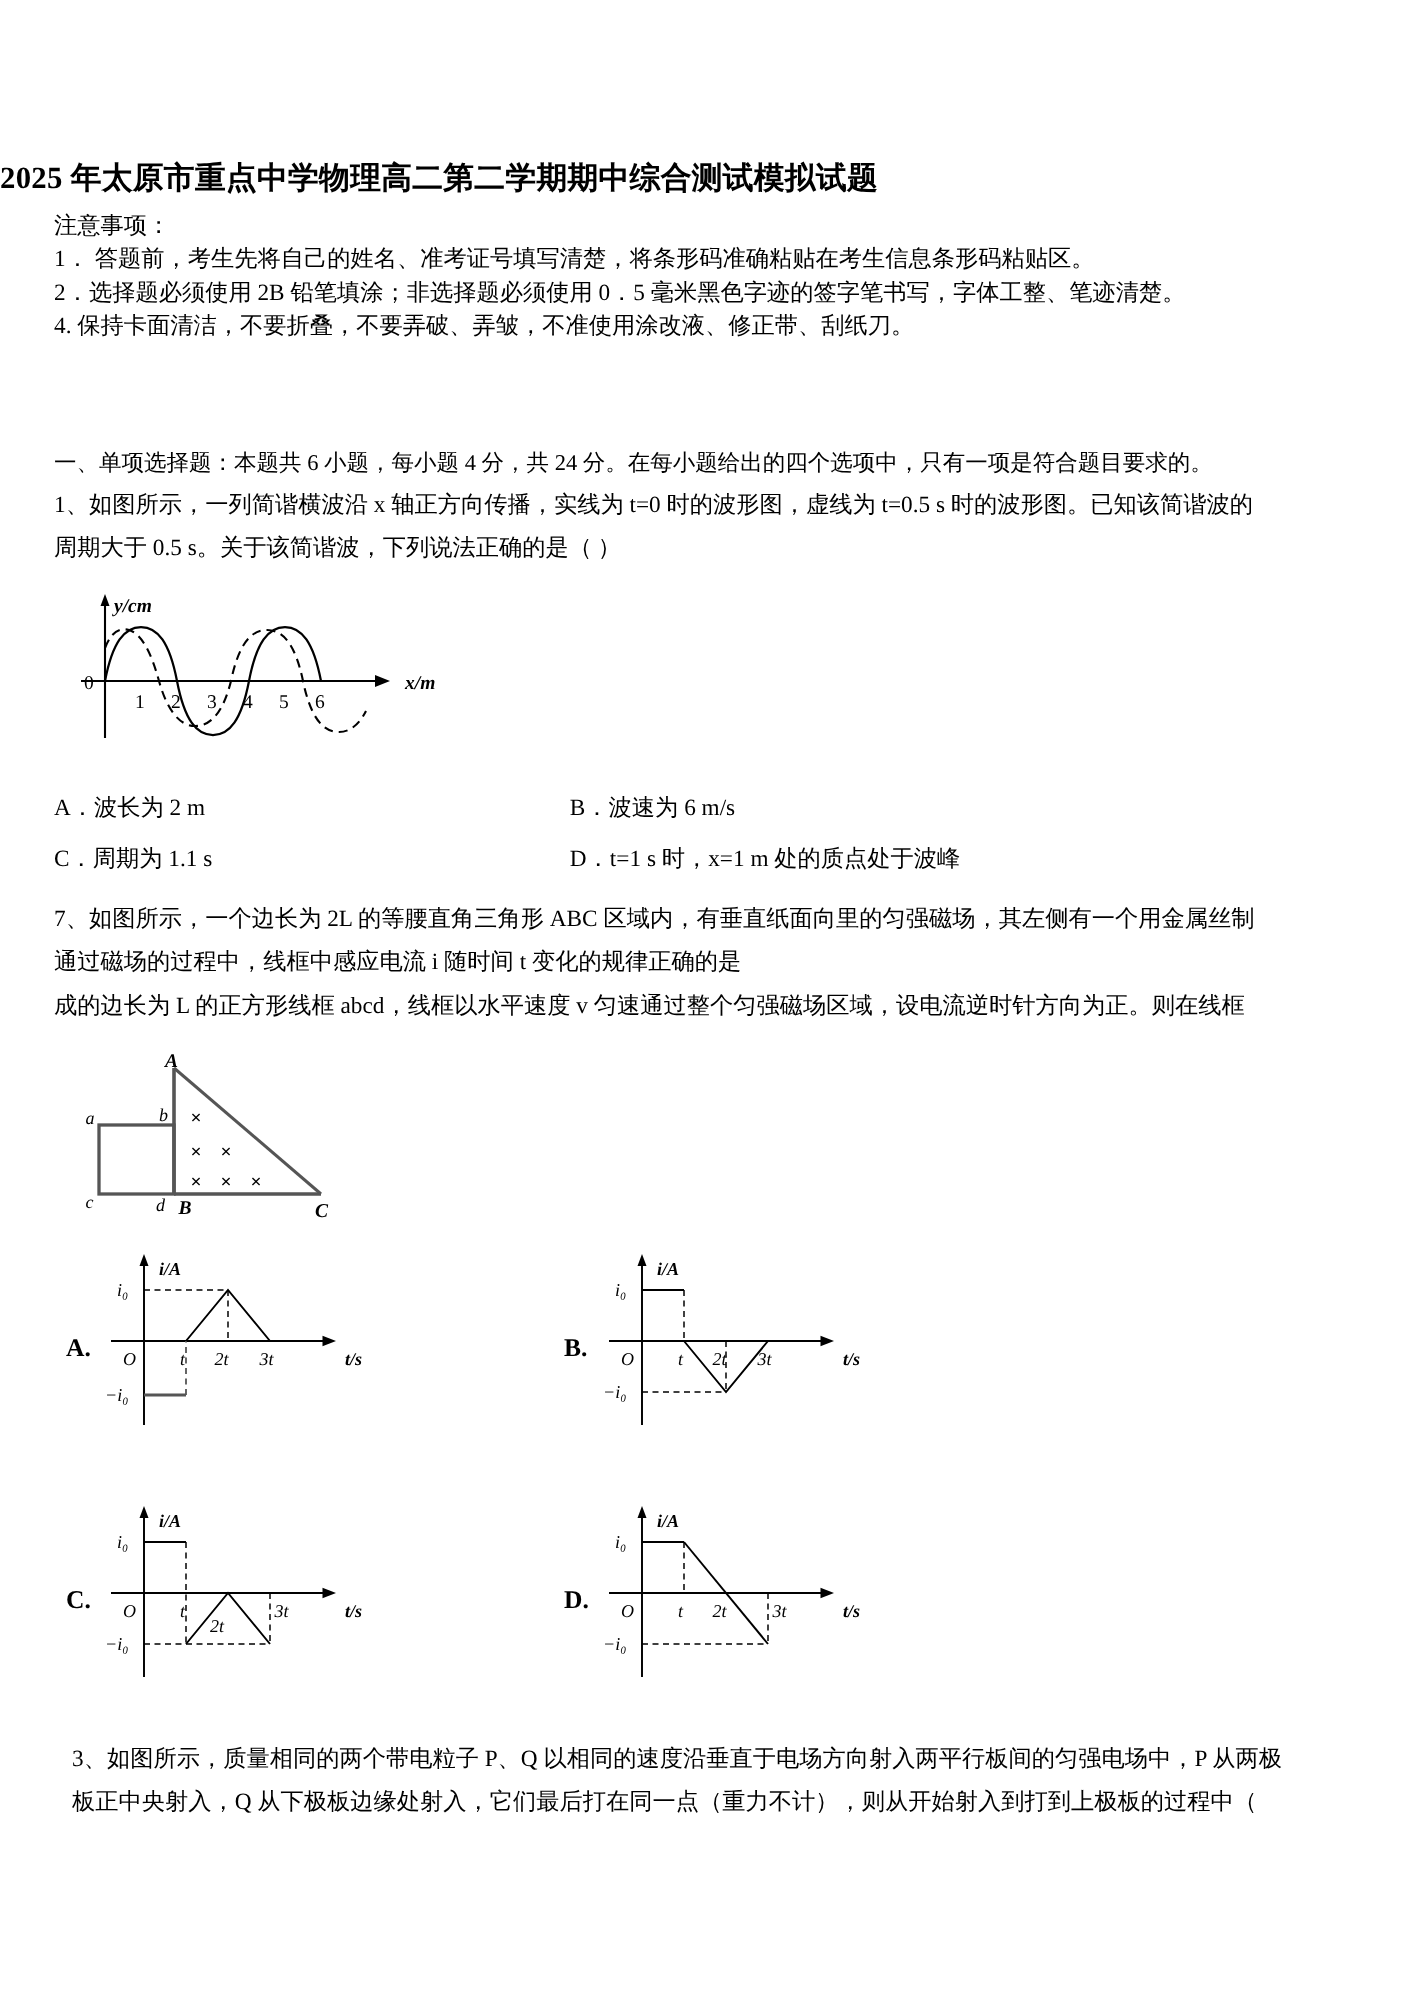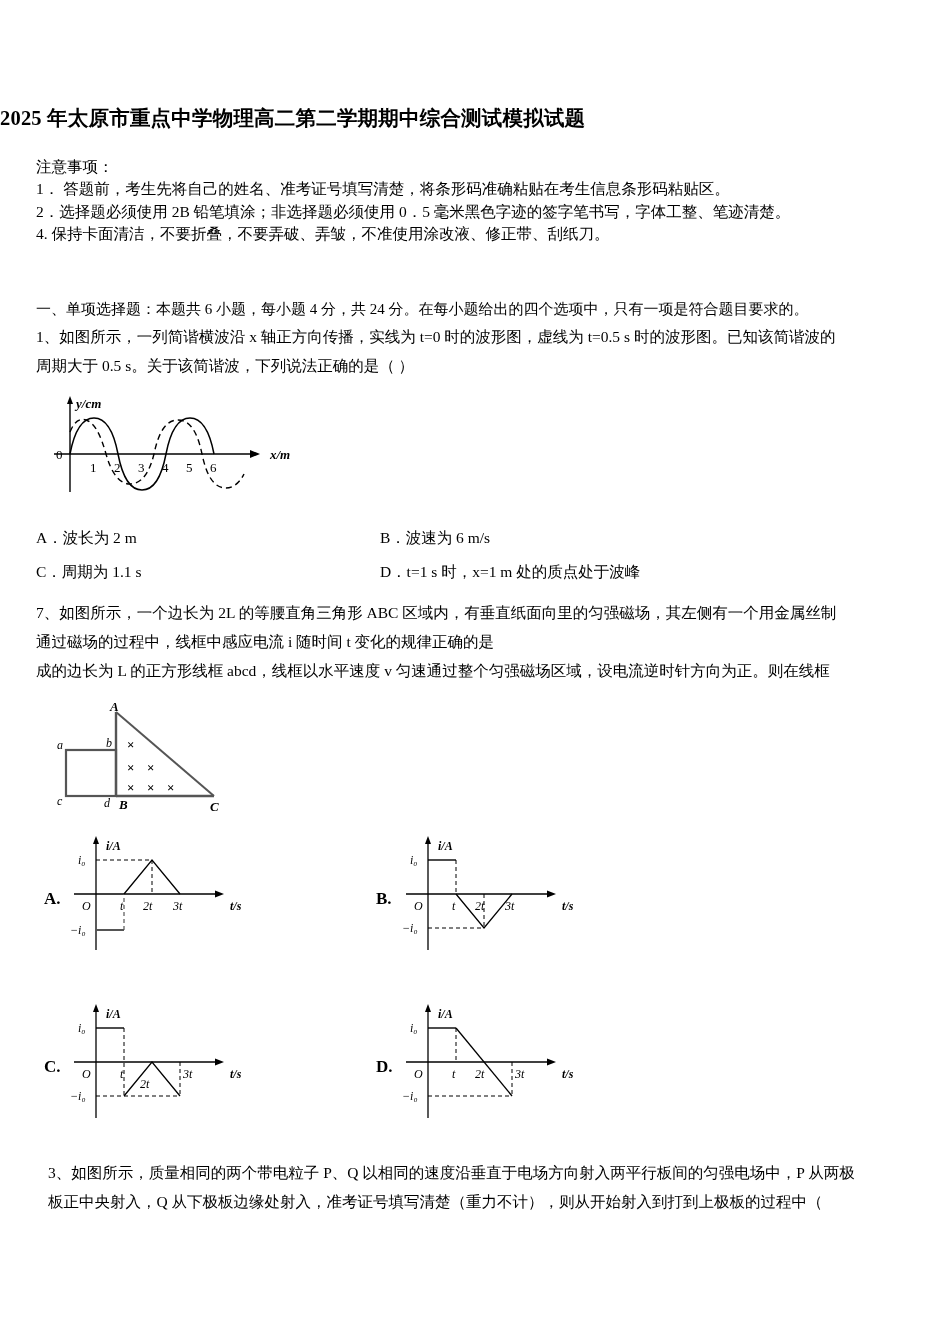--- a/index.html
+++ b/index.html
@@ -28,21 +28,21 @@
     right: 0;
     top: 104px;
     text-align: left;
     font-size: 20.5px;
     font-weight: bold;
     letter-spacing: 0.2px;
   }
   .notice {
     position: absolute;
     left: 36px;
-    top: 156px;
+    top: 140px;
     width: 886px;
   }
   .notice-head {
     font-size: 15.5px;
     font-weight: normal;
     line-height: 22px;
   }
   .notice-line {
     font-size: 15.5px;
     line-height: 22.5px;
@@ -269,16 +269,16 @@
       <text x="38" y="32" font-size="12" font-style="italic">i₀</text>
       <text x="30" y="100" font-size="12" font-style="italic">−i₀</text>
       <text x="80" y="78" font-size="12" font-style="italic">t</text>
       <text x="103" y="78" font-size="12" font-style="italic">2t</text>
       <text x="143" y="78" font-size="12" font-style="italic">3t</text>
     </svg>
   </div>
 
   <div class="q-block" id="q3-text">
     <div class="q-line">3、如图所示，质量相同的两个带电粒子 P、Q 以相同的速度沿垂直于电场方向射入两平行板间的匀强电场中，P 从两极</div>
-    <div class="q-line">板正中央射入，Q 从下极板边缘处射入，准考证号填写清楚（重力不计），则从开始射入到打到上极板的过程中（</div>
+    <div class="q-line">板正中央射入，Q 从下极板边缘处射入，它们最后打在同一点（重力不计），则从开始射入到打到上极板的过程中（</div>
   </div>
 
 </div>
 
 </body></html>

